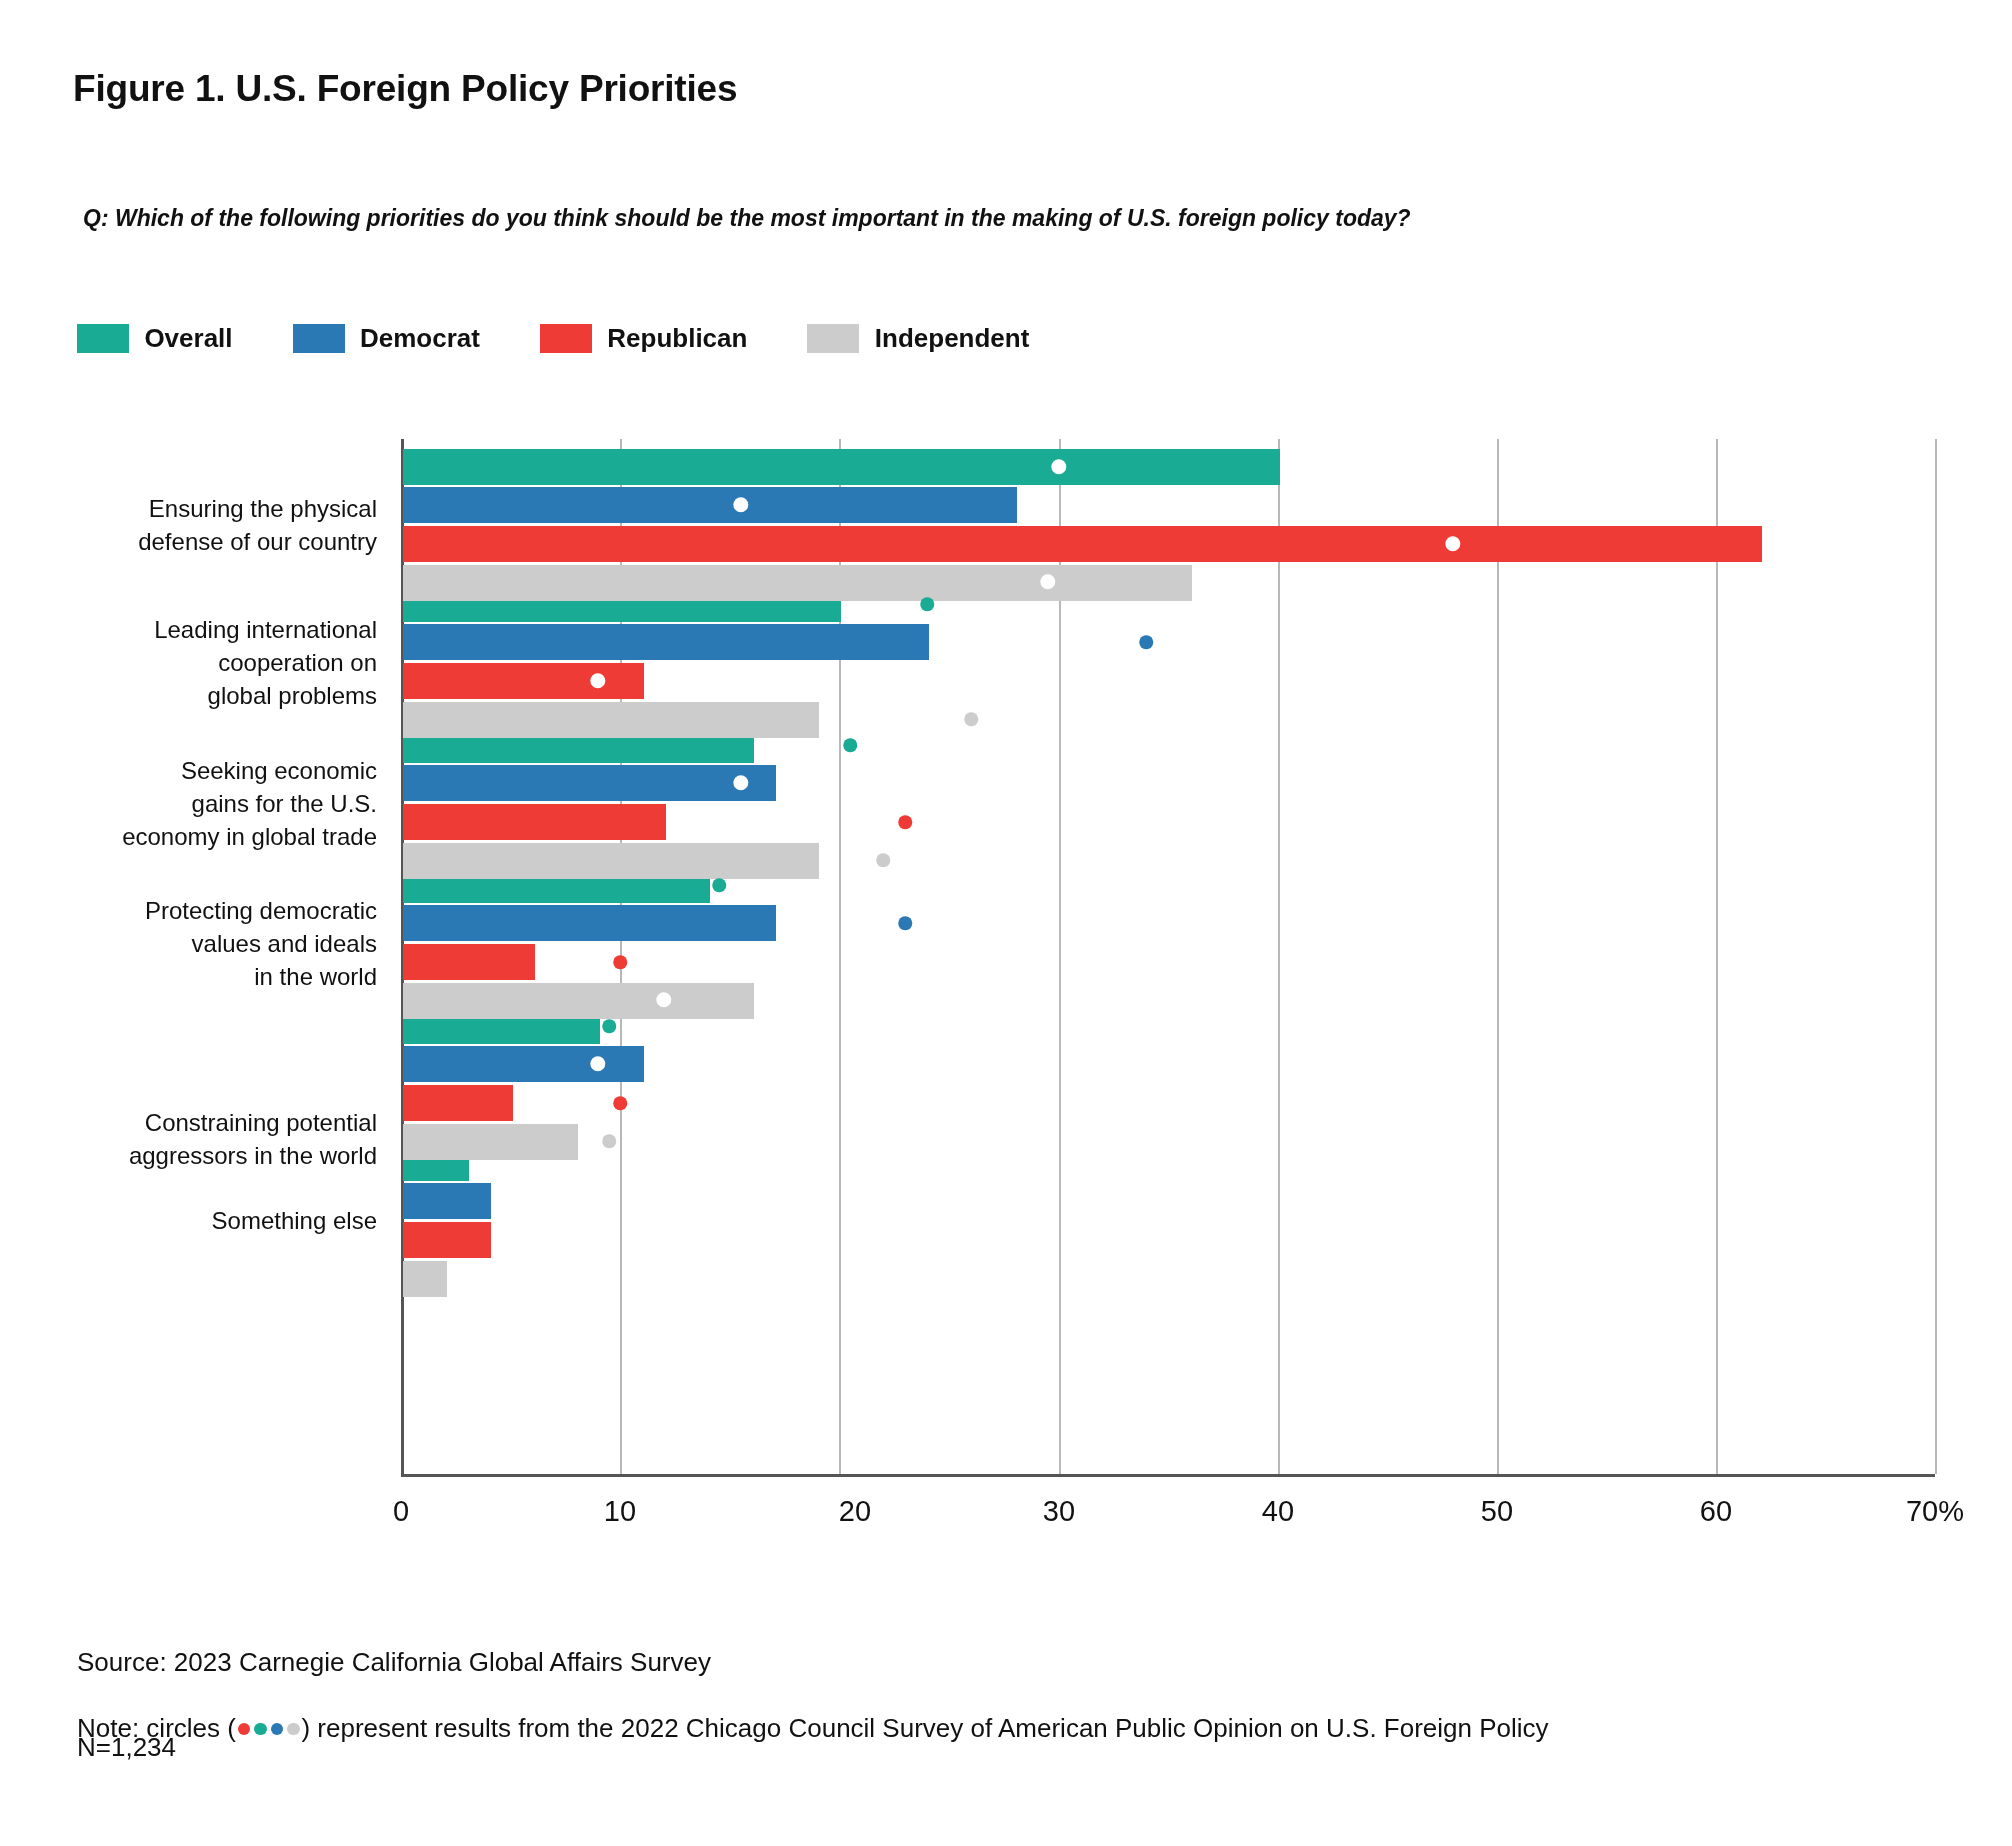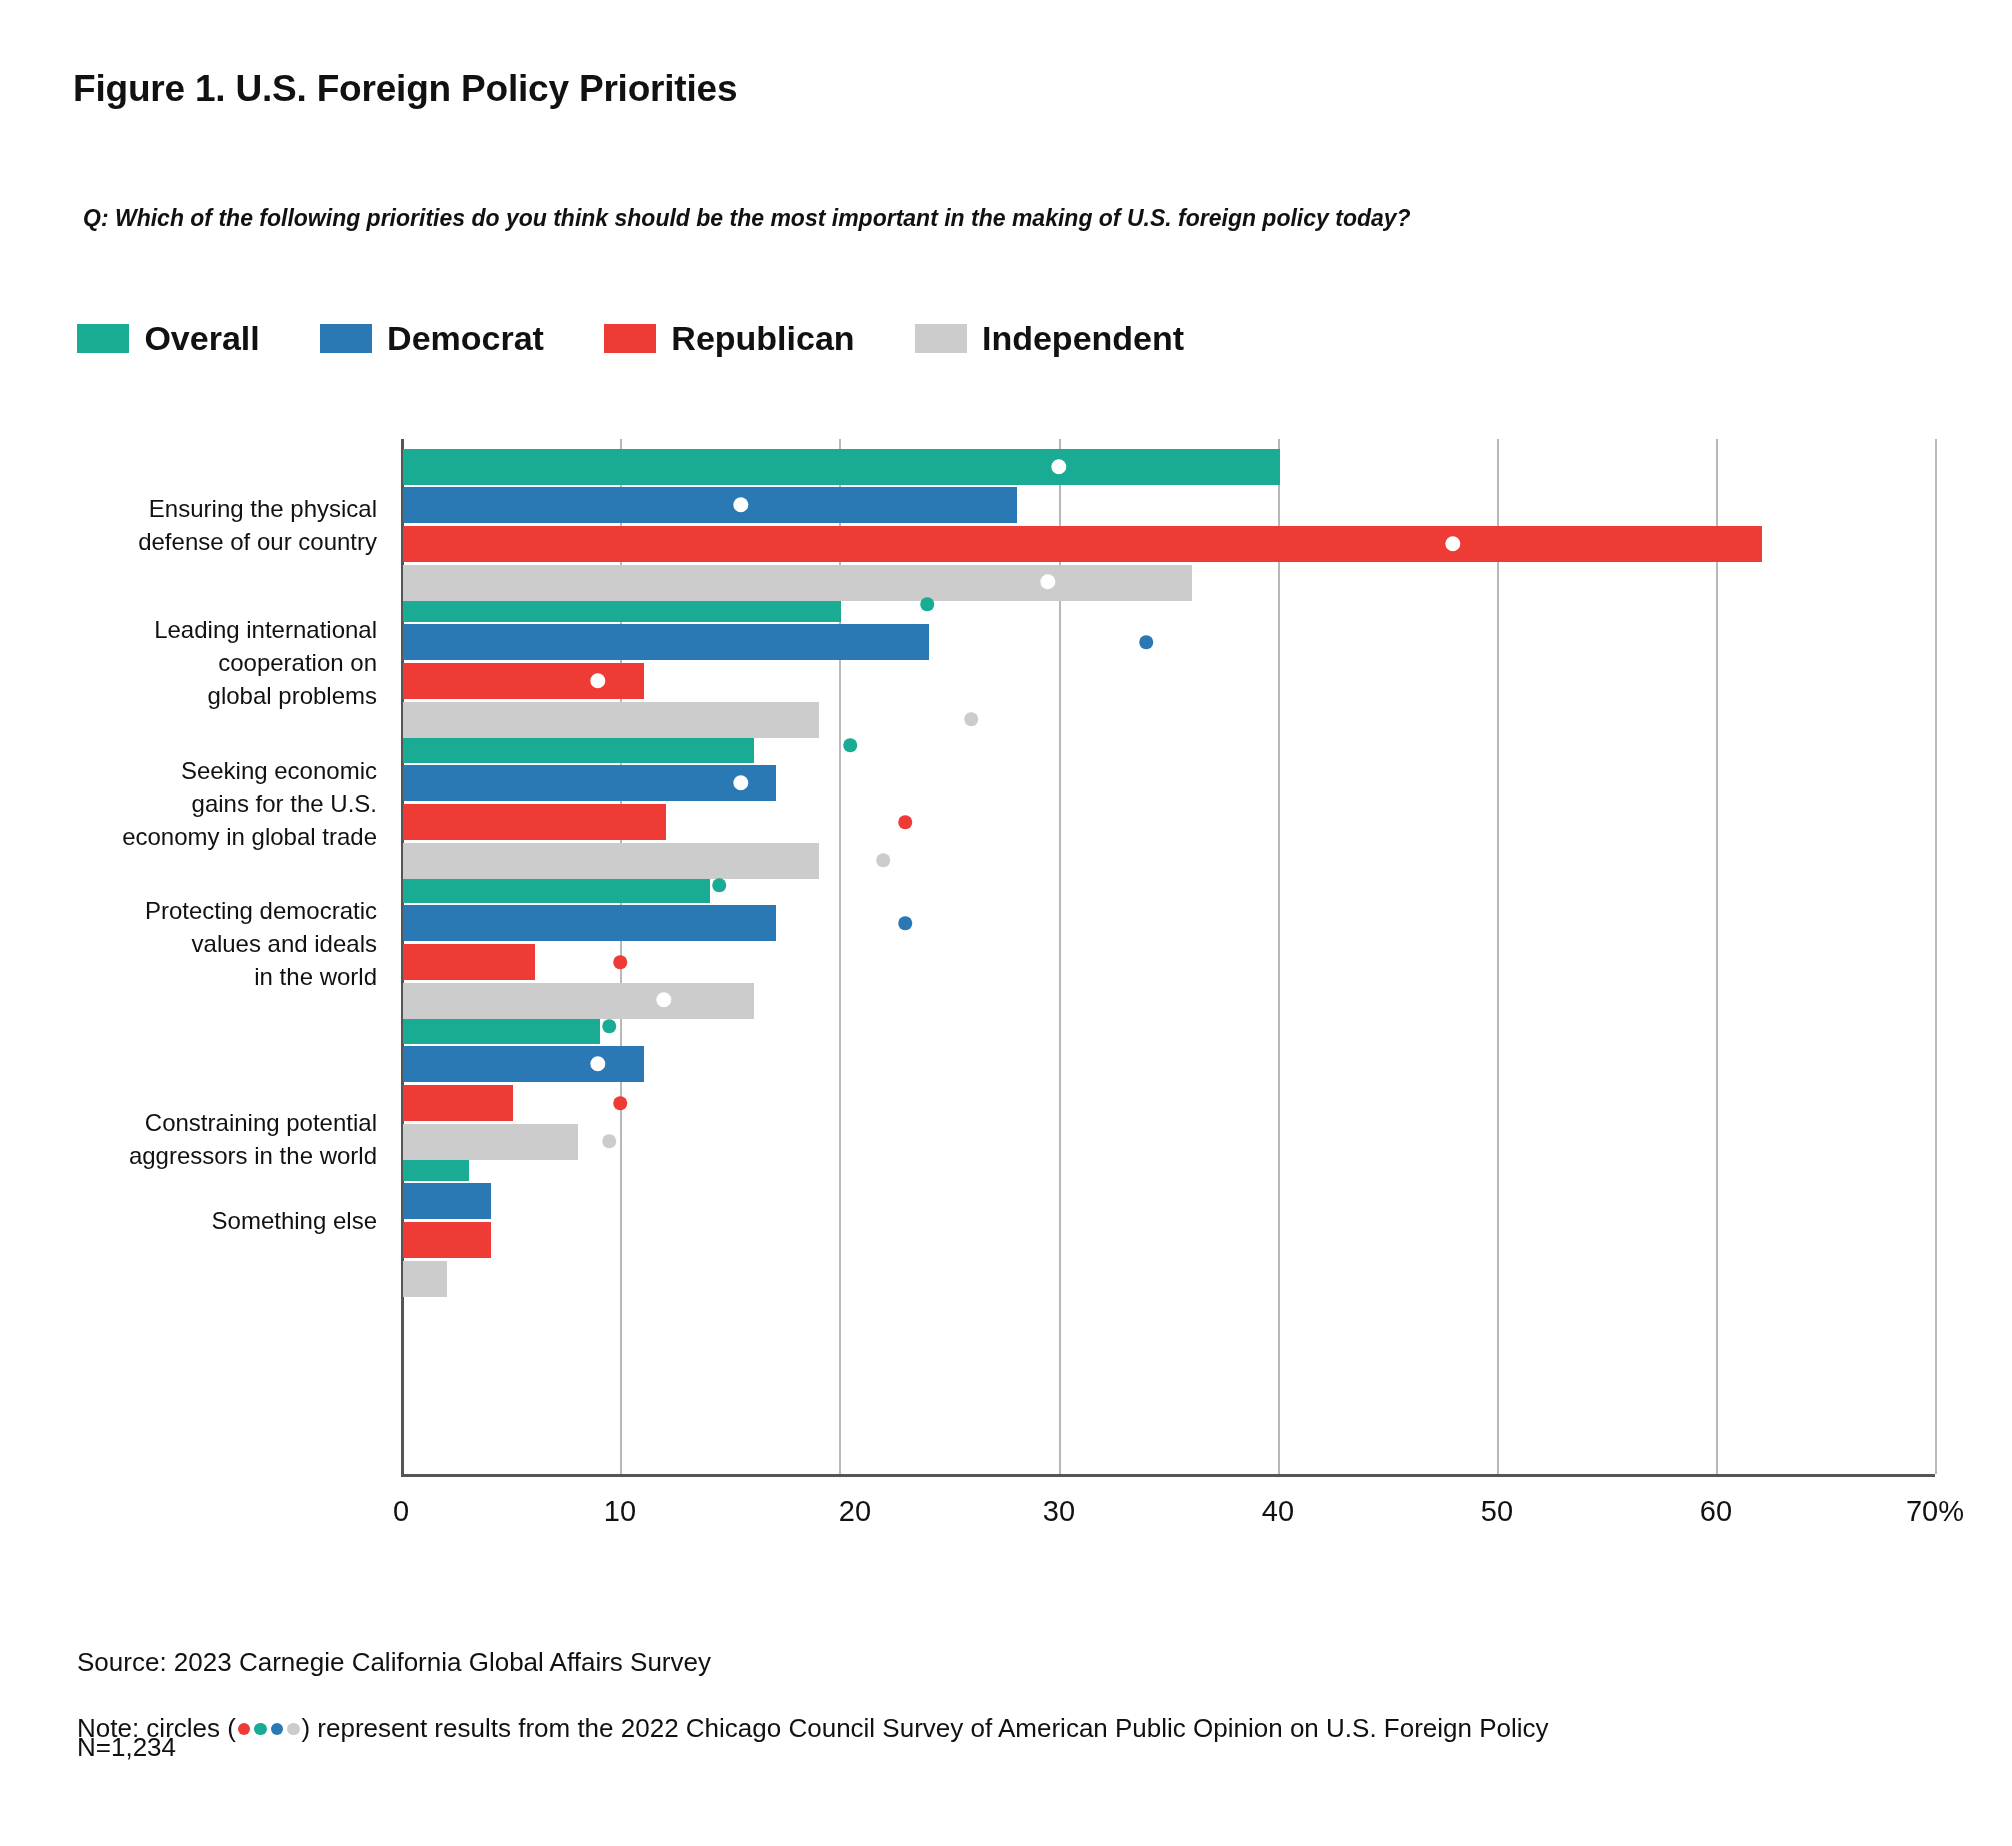--- a/index.html
+++ b/index.html
@@ -53,21 +53,21 @@
     display: flex;
     align-items: center;
     margin-right: 60px;
   }
   .legend-swatch {
     width: 52px;
     height: 29px;
     margin-right: 15.4px;
   }
   .legend-label {
-    font-size: 34px;
+    font-size: 26px;
     font-weight: bold;
     color: #111111;
     white-space: nowrap;
   }
   
   #plot {
     position: absolute;
     left: 401px;
     top: 439px;
     width: 1534px;   

